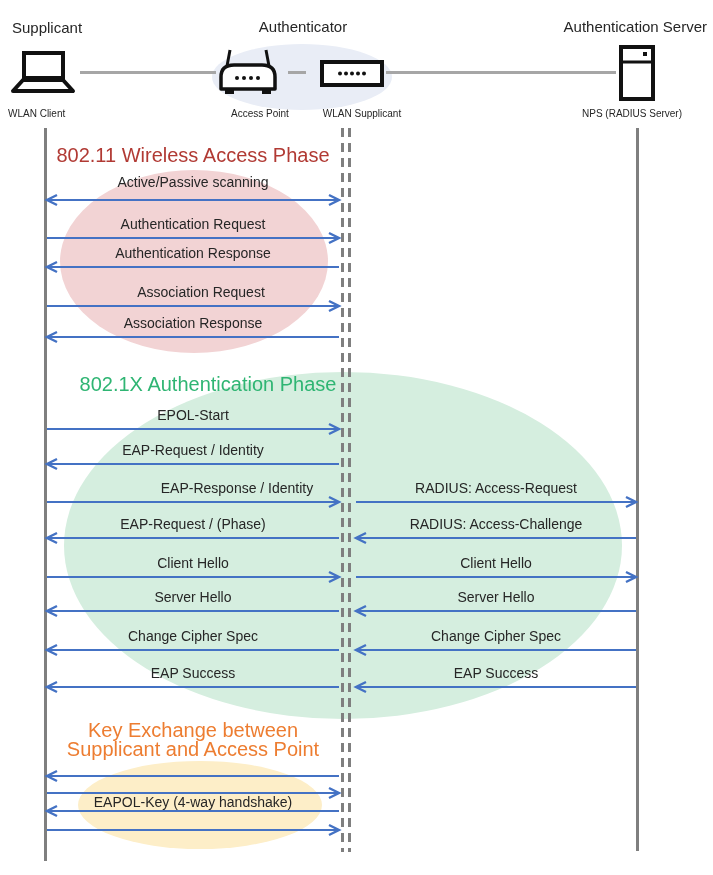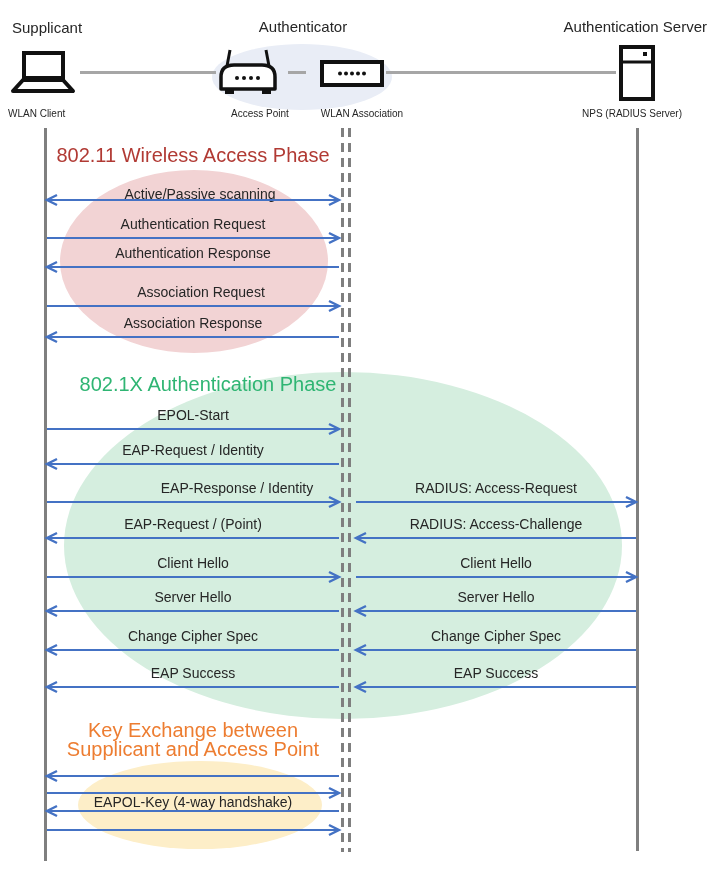--- a/index.html
+++ b/index.html
@@ -90,41 +90,41 @@
   </svg>
 
   <svg class="dev-icon" style="left:618px;top:45px;" width="38" height="57" viewBox="0 0 38 57">
     <rect class="stroke" x="3" y="2" width="32" height="52" stroke-width="4"></rect>
     <line x1="3" y1="17" x2="35" y2="17" stroke="#111" stroke-width="3"></line>
     <rect class="fillb" x="25" y="7" width="4" height="4"></rect>
   </svg>
 
   <div class="device-label" style="left:8px;top:108px;">WLAN Client</div>
   <div class="device-label center" style="left:200px;top:108px;width:120px;">Access Point</div>
-  <div class="device-label center" style="left:292px;top:108px;width:140px;">WLAN Association</div>
+  <div class="device-label center" style="left:292px;top:108px;width:140px;">WLAN Supplicant</div>
   <div class="device-label center" style="left:554px;top:108px;width:156px;">NPS (RADIUS Server)</div>
 
   <div class="phase-ellipse" id="phase-ellipse-0" style="background: rgb(242, 211, 212);"></div>
   <div class="phase-ellipse" id="phase-ellipse-1" style="background: rgb(213, 238, 223);"></div>
   <div class="phase-ellipse" id="phase-ellipse-2" style="background: rgb(253, 238, 200);"></div>
 
   <div class="lifeline" id="lifeline-left"></div>
   <svg class="abs" style="left:340px;top:128px;" width="13" height="724">
     <line class="mid-dash-line" x1="2.5" y1="0" x2="2.5" y2="724"></line>
     <line class="mid-dash-line" x1="9.5" y1="0" x2="9.5" y2="724"></line>
   </svg>
   <div class="lifeline" id="lifeline-right"></div>
 
   <div class="phase-title" id="phase-title-0" style="color: rgb(177, 58, 52);">802.11 Wireless Access Phase</div>
   <div class="phase-title" id="phase-title-1" style="color: rgb(47, 181, 115);">802.1X Authentication Phase</div>
   <div class="phase-title" id="phase-title-2" style="color: rgb(237, 125, 49);">Key Exchange between
 Supplicant and Access Point</div>
 
   <div id="messages-layer">
-      <div class="msg-label" style="left: 45px; width: 296px; top: 186px; padding-left: 7px;">Active/Passive scanning</div>
+      <div class="msg-label" style="left: 45px; width: 296px; top: 174px;">Active/Passive scanning</div>
       <svg class="msg-arrow" width="296" height="14" style="left: 45px; top: 193px;">
         <line x1="2" x2="294" y1="7" y2="7" stroke-width="2"></line>
         <polyline points="284,2 294,7 284,12" stroke-width="2.4"></polyline>
         <polyline points="12,2 2,7 12,12" stroke-width="2.4"></polyline>
       </svg>
       <div class="msg-label" style="left: 45px; width: 296px; top: 216px;">Authentication Request</div>
       <svg class="msg-arrow" width="296" height="14" style="left: 45px; top: 231px;">
         <line x1="2" x2="294" y1="7" y2="7" stroke-width="2"></line>
         <polyline points="284,2 294,7 284,12" stroke-width="2.4"></polyline>
       </svg>
@@ -156,21 +156,21 @@
       <div class="msg-label" style="left: 45px; width: 296px; top: 480px; padding-left: 44px;">EAP-Response / Identity</div>
       <svg class="msg-arrow" width="296" height="14" style="left: 45px; top: 495px;">
         <line x1="2" x2="294" y1="7" y2="7" stroke-width="2"></line>
         <polyline points="284,2 294,7 284,12" stroke-width="2.4"></polyline>
       </svg>
       <div class="msg-label" style="left: 354px; width: 284px; top: 480px;">RADIUS: Access-Request</div>
       <svg class="msg-arrow" width="284" height="14" style="left: 354px; top: 495px;">
         <line x1="2" x2="282" y1="7" y2="7" stroke-width="2"></line>
         <polyline points="272,2 282,7 272,12" stroke-width="2.4"></polyline>
       </svg>
-      <div class="msg-label" style="left: 45px; width: 296px; top: 516px;">EAP-Request / (Point)</div>
+      <div class="msg-label" style="left: 45px; width: 296px; top: 516px;">EAP-Request / (Phase)</div>
       <svg class="msg-arrow" width="296" height="14" style="left: 45px; top: 531px;">
         <line x1="2" x2="294" y1="7" y2="7" stroke-width="2"></line>
         <polyline points="12,2 2,7 12,12" stroke-width="2.4"></polyline>
       </svg>
       <div class="msg-label" style="left: 354px; width: 284px; top: 516px;">RADIUS: Access-Challenge</div>
       <svg class="msg-arrow" width="284" height="14" style="left: 354px; top: 531px;">
         <line x1="2" x2="282" y1="7" y2="7" stroke-width="2"></line>
         <polyline points="12,2 2,7 12,12" stroke-width="2.4"></polyline>
       </svg>
       <div class="msg-label" style="left: 45px; width: 296px; top: 555px;">Client Hello</div>

